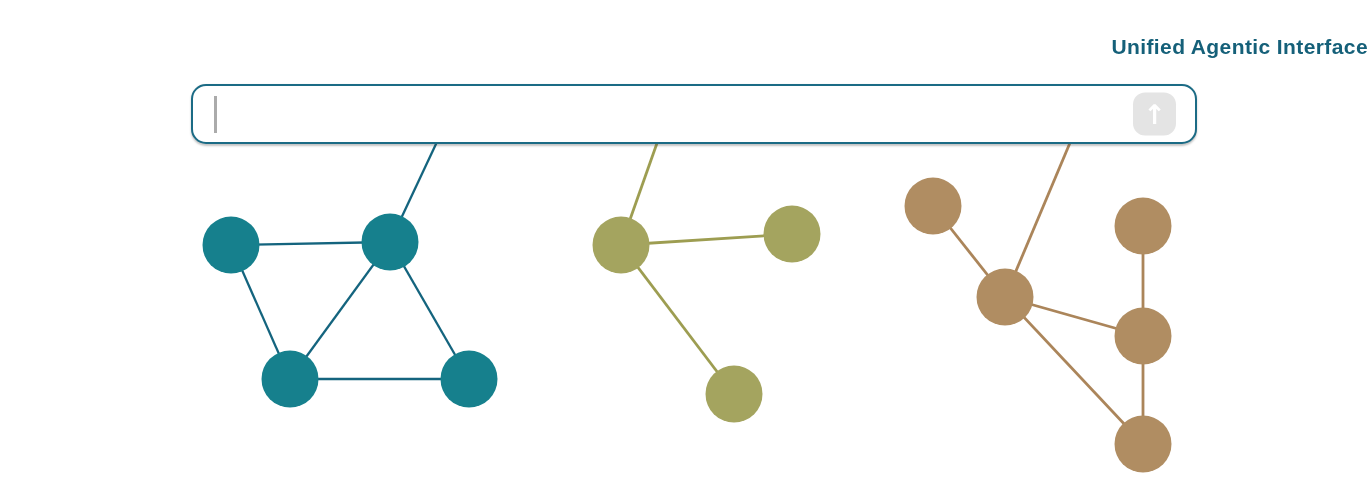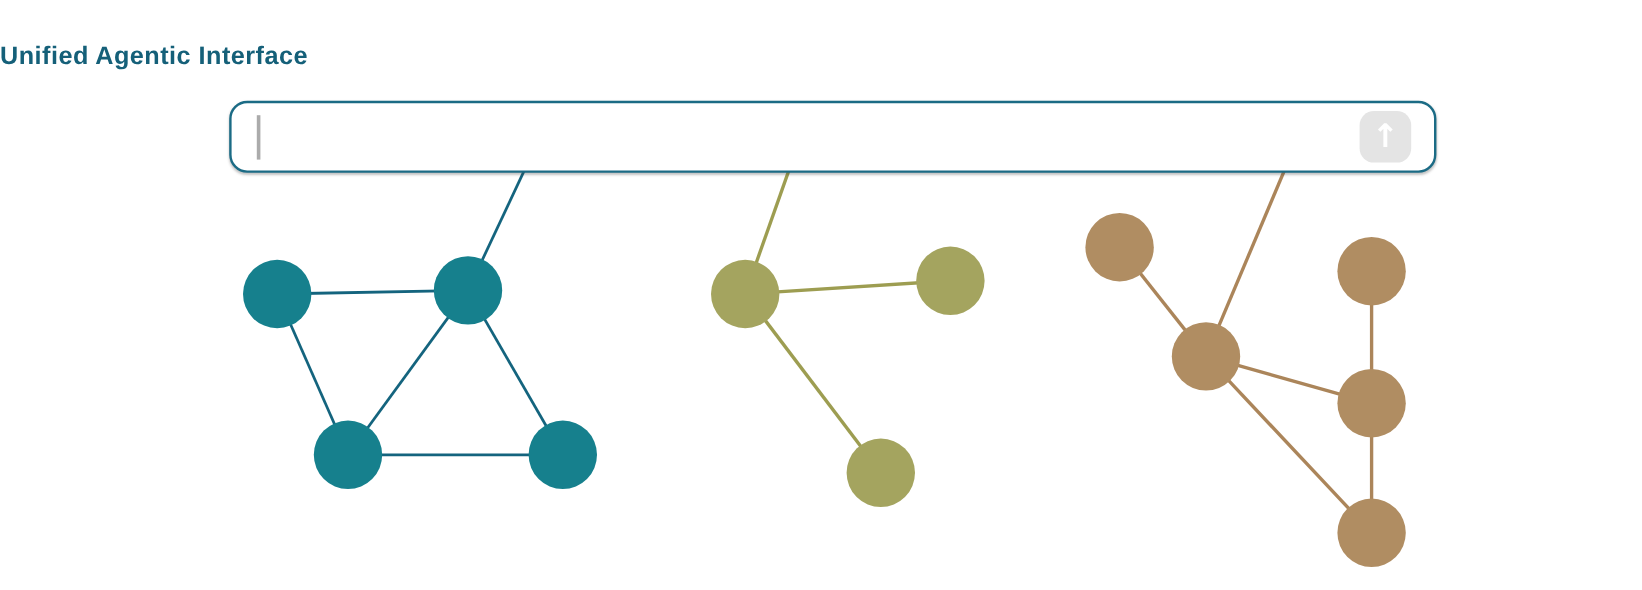--- a/index.html
+++ b/index.html
@@ -13,21 +13,21 @@
     height: 492px;
     background: #ffffff;
     overflow: hidden;
   }
   .title {
     position: absolute;
     top: 35px;
     left: 0;
     width: 100%;
     margin: 0;
-    text-align: left;
+    text-align: right;
     font-size: 21px;
     font-weight: 700;
     letter-spacing: 0.4px;
   }
   .graphs-svg {
     position: absolute;
     left: 0;
     top: 0;
     z-index: 1;
   }

